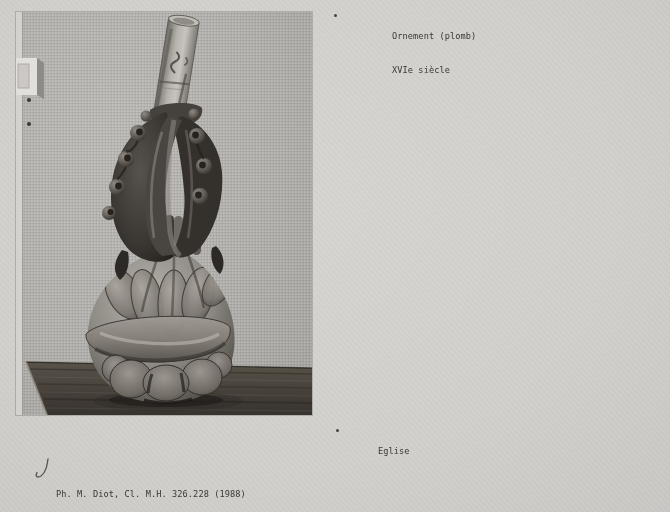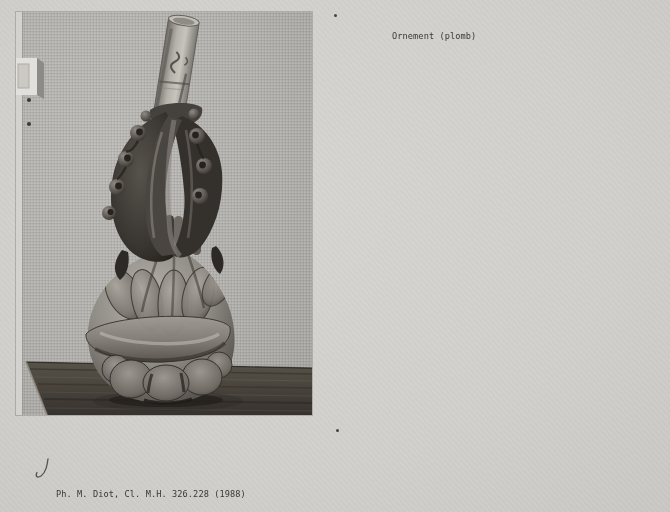--- a/index.html
+++ b/index.html
@@ -220,24 +220,26 @@
         </g>
       </g>
     </svg>
   </div>
 
   <div class="bullet" style="left:334px;top:14px;"></div>
   <div class="bullet" style="left:336px;top:429px;"></div>
 
   <div class="typed caption-object" style="left:368px;top:8px;margin-left:24px;">
     <div>Ornement (plomb)</div>
+    <div>XVIe siècle</div>
     <div class="gap"></div>
   </div>
 
   <div class="typed caption-location" style="left:368px;top:423px;">
+    <div class="indent">Eglise</div>
     
   </div>
 
   <svg class="penmark" width="20" height="26" viewBox="0 0 20 26">
     <path d="M15,3 C14,10 13,16 8,20 C4,22.5 2,20 4,16.5" stroke="#55524d" stroke-width="1.3" fill="none" stroke-linecap="round"></path>
   </svg>
 
   <div class="typed" style="left:56px;top:464px;margin-top:25px;">Ph. M. Diot, Cl. M.H. 326.228 (1988)</div>
 
 </div>

